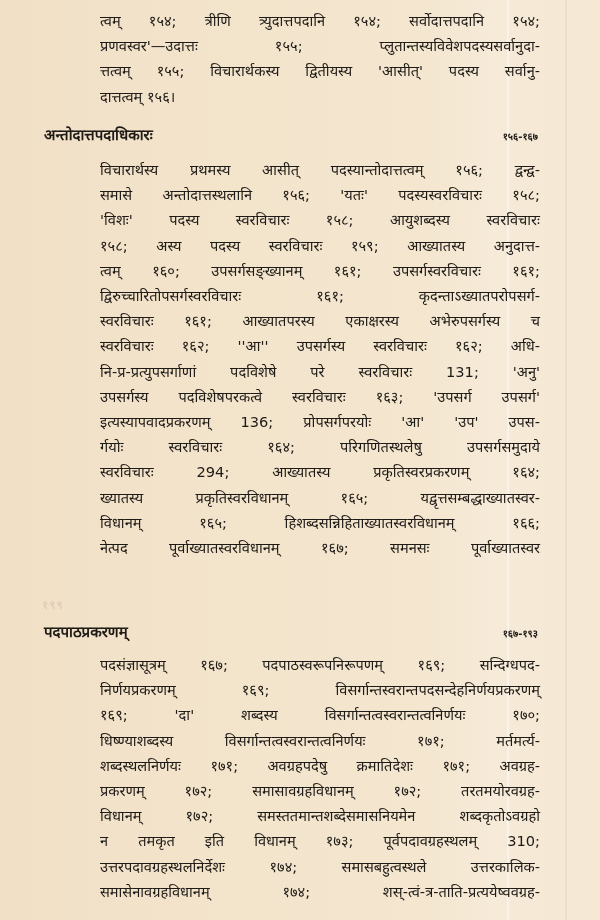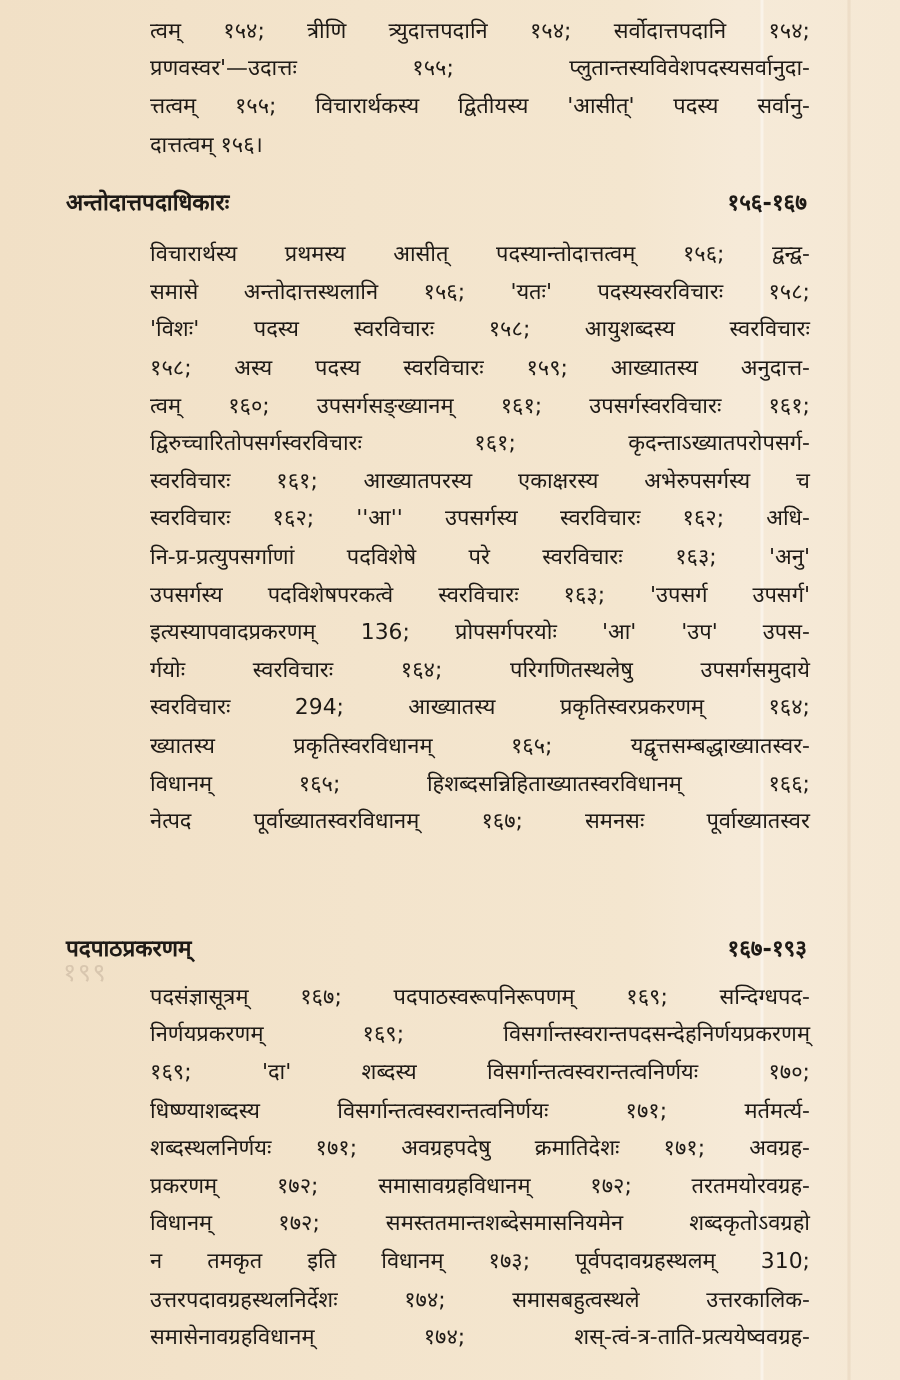--- a/index.html
+++ b/index.html
@@ -21,24 +21,23 @@
       bottom: 0;
       width: 2px;
       background: rgba(255,255,255,0.45);
     }
     .edge-1 { left: 507px; }
     .edge-2 { left: 565px; background: rgba(230,210,185,0.5); }
     .bleed {
       position: absolute;
       left: 42px;
       top: 596px;
-      font-size: 17px;
+      font-size: 12px;
       color: rgba(150,130,110,0.28);
       letter-spacing: 1px;
-      margin-top: 40px;
     }
     .block {
       position: absolute;
       left: 100px;
       width: 440px;
       font-size: 14.6px;
       line-height: 25.2px;
       text-align: justify;
       text-align-last: left;
     }
@@ -57,21 +56,21 @@
       width: 494px;
       display: flex;
       justify-content: space-between;
       align-items: baseline;
       font-size: 15px;
       font-weight: bold;
       gap: 13px;
     }
     .heading-range {
       font-weight: bold;
-      font-size: 15px;
+      font-size: 10px;
     }
     #block-intro { top: 8px; }
     #heading-1 { top: 124px; }
     #block-1 { top: 157px; }
     #heading-2 { top: 621px; }
     #block-2 { top: 652px; }
   </style>
 </head>
 <body>
 
@@ -93,21 +92,21 @@
 
 <div id="block-1" class="block">
   <span class="line">विचारार्थस्य प्रथमस्य आसीत् पदस्यान्तोदात्तत्वम् १५६; द्वन्द्व-</span>
   <span class="line">समासे अन्तोदात्तस्थलानि १५६; 'यतः' पदस्यस्वरविचारः १५८;</span>
   <span class="line">'विशः' पदस्य स्वरविचारः १५८; आयुशब्दस्य स्वरविचारः</span>
   <span class="line">१५८; अस्य पदस्य स्वरविचारः १५९; आख्यातस्य अनुदात्त-</span>
   <span class="line">त्वम् १६०; उपसर्गसङ्ख्यानम् १६१; उपसर्गस्वरविचारः १६१;</span>
   <span class="line">द्विरुच्चारितोपसर्गस्वरविचारः १६१; कृदन्ताऽख्यातपरोपसर्ग-</span>
   <span class="line">स्वरविचारः १६१; आख्यातपरस्य एकाक्षरस्य अभेरुपसर्गस्य च</span>
   <span class="line">स्वरविचारः १६२; ''आ'' उपसर्गस्य स्वरविचारः १६२; अधि-</span>
-  <span class="line">नि-प्र-प्रत्युपसर्गाणां पदविशेषे परे स्वरविचारः १६३; 'अनु'</span>
+  <span class="line">नि-प्र-प्रत्युपसर्गाणां पदविशेषे परे स्वरविचारः 131; 'अनु'</span>
   <span class="line">उपसर्गस्य पदविशेषपरकत्वे स्वरविचारः १६३; 'उपसर्ग उपसर्ग'</span>
   <span class="line">इत्यस्यापवादप्रकरणम् 136; प्रोपसर्गपरयोः 'आ' 'उप' उपस-</span>
   <span class="line">र्गयोः स्वरविचारः १६४; परिगणितस्थलेषु उपसर्गसमुदाये</span>
   <span class="line">स्वरविचारः 294; आख्यातस्य प्रकृतिस्वरप्रकरणम् १६४;</span>
   <span class="line">ख्यातस्य प्रकृतिस्वरविधानम् १६५; यद्वृत्तसम्बद्धाख्यातस्वर-</span>
   <span class="line">विधानम् १६५; हिशब्दसन्निहिताख्यातस्वरविधानम् १६६;</span>
   <span class="line">नेत्पद पूर्वाख्यातस्वरविधानम् १६७; समनसः पूर्वाख्यातस्वर</span>
 </div>
 
 <div id="heading-2" class="heading-row">

